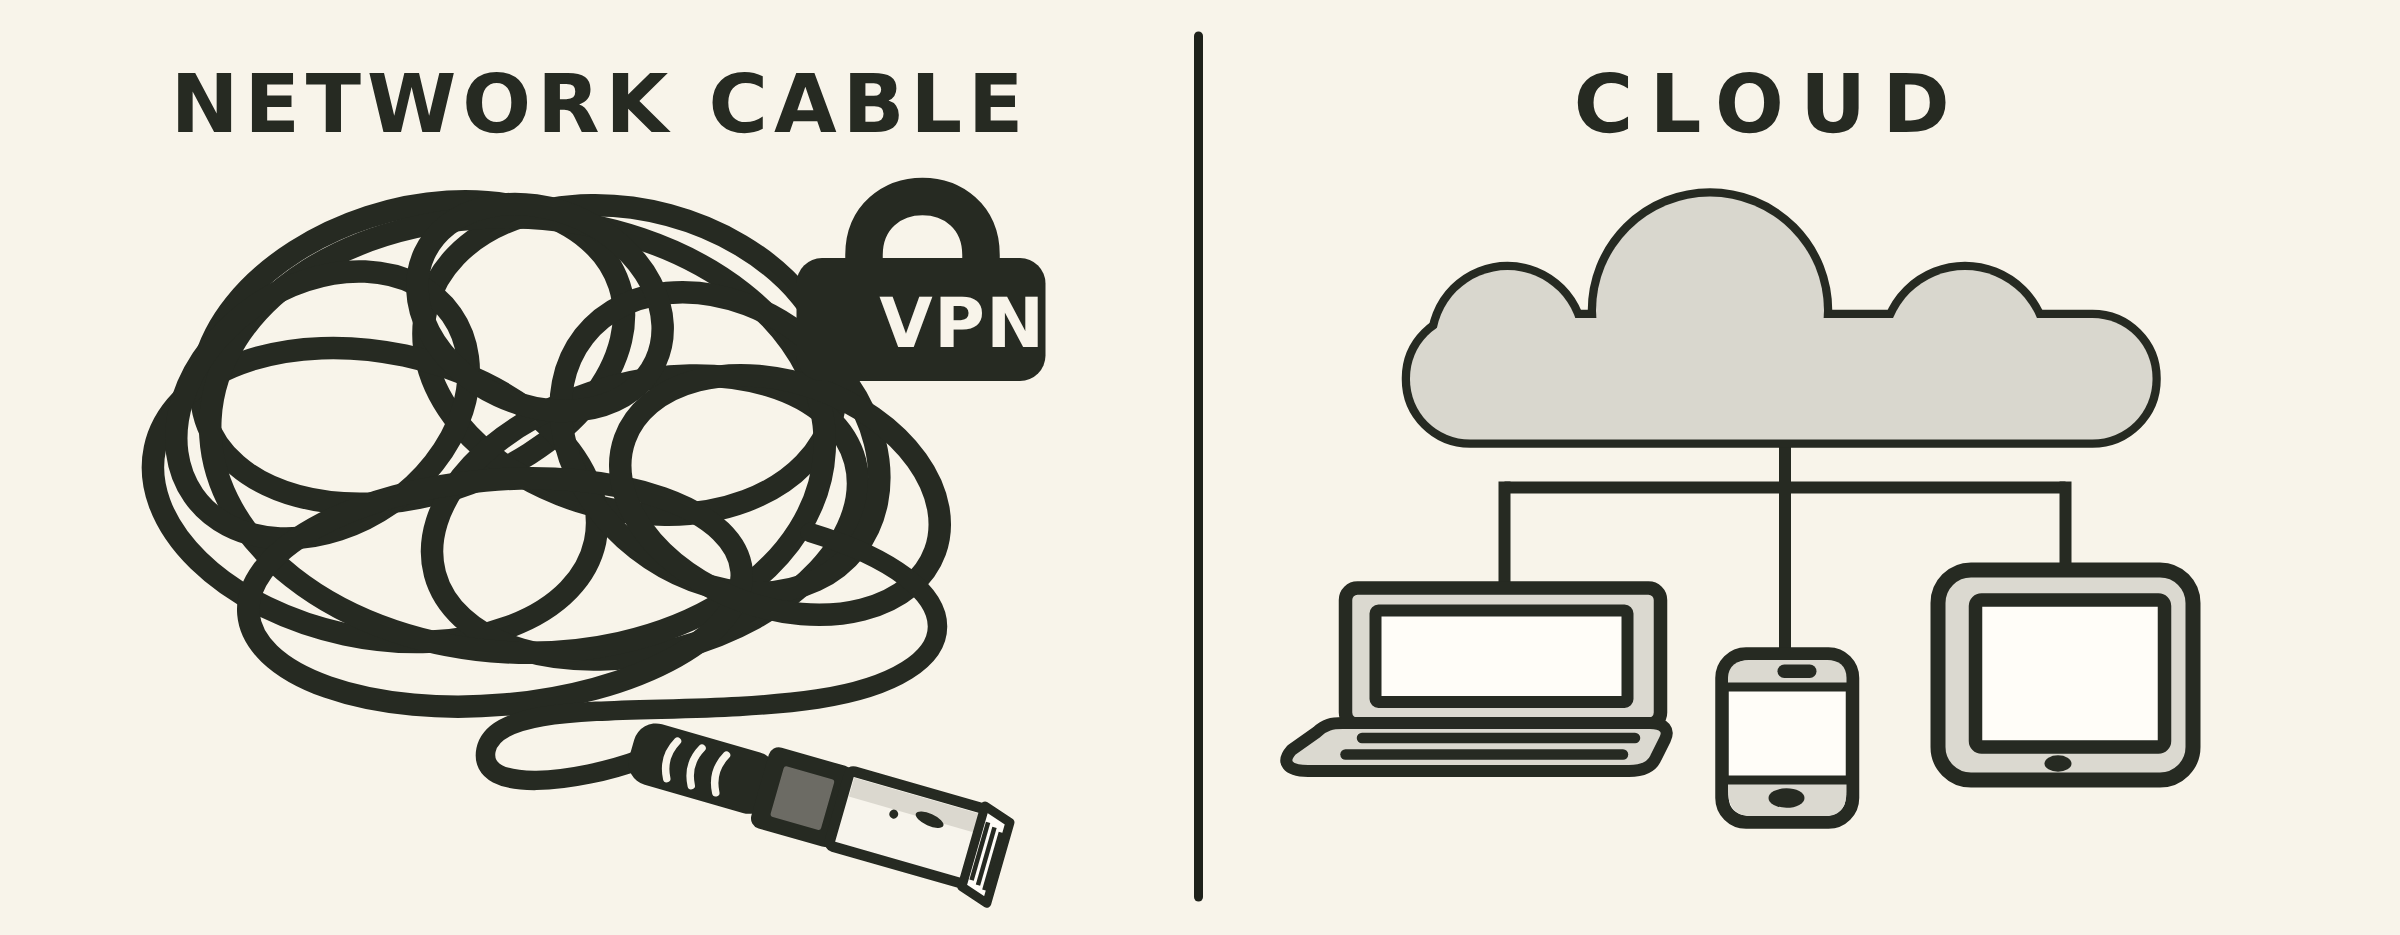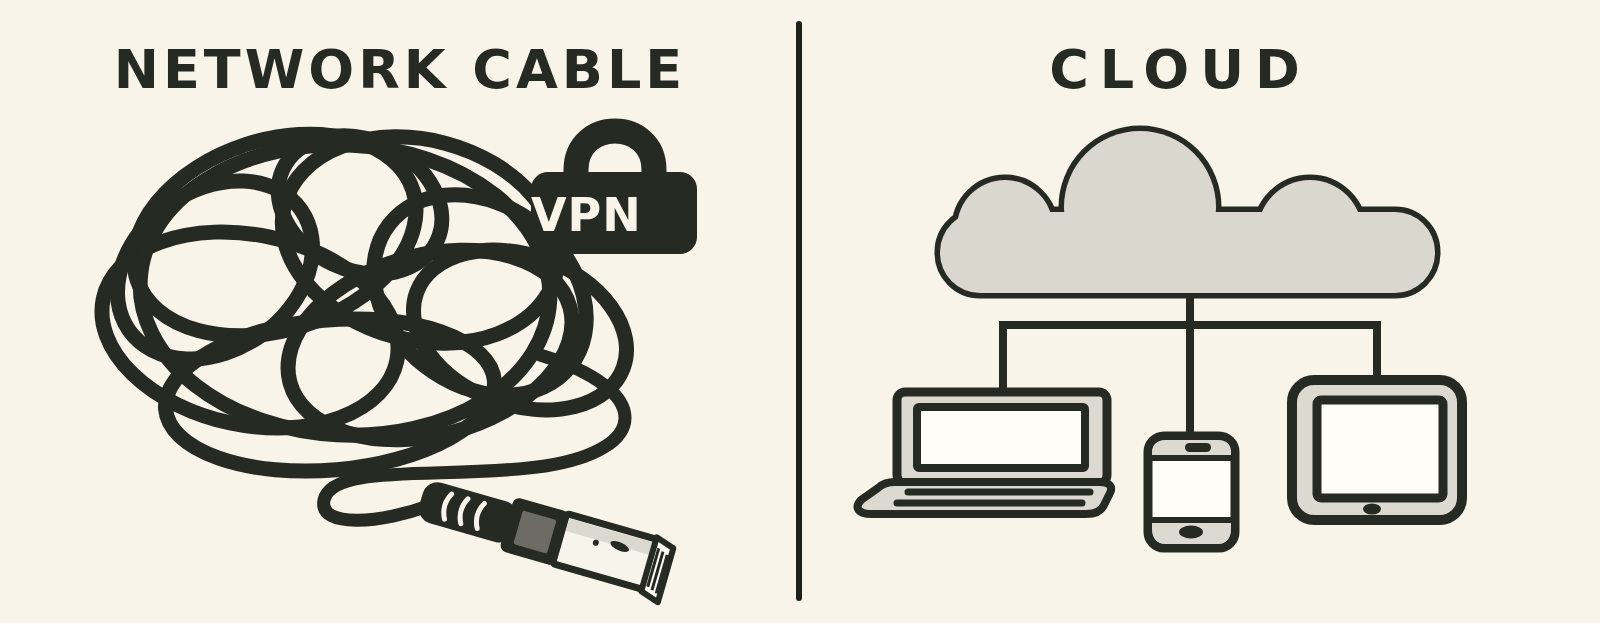--- a/index.html
+++ b/index.html
@@ -43,21 +43,21 @@
     width: 660px;
     letter-spacing: 11px;
   }
   .vpn-label {
     position: absolute;
     left: 531px;
     top: 176px;
     width: 166px;
     height: 78px;
     line-height: 78px;
-    text-align: left;
+    text-align: right;
     color: #f8f4ea;
     font-weight: 800;
     font-size: 46px;
     letter-spacing: 1px;
     user-select: none;
   }
 </style>
 </head>
 <body>
 

